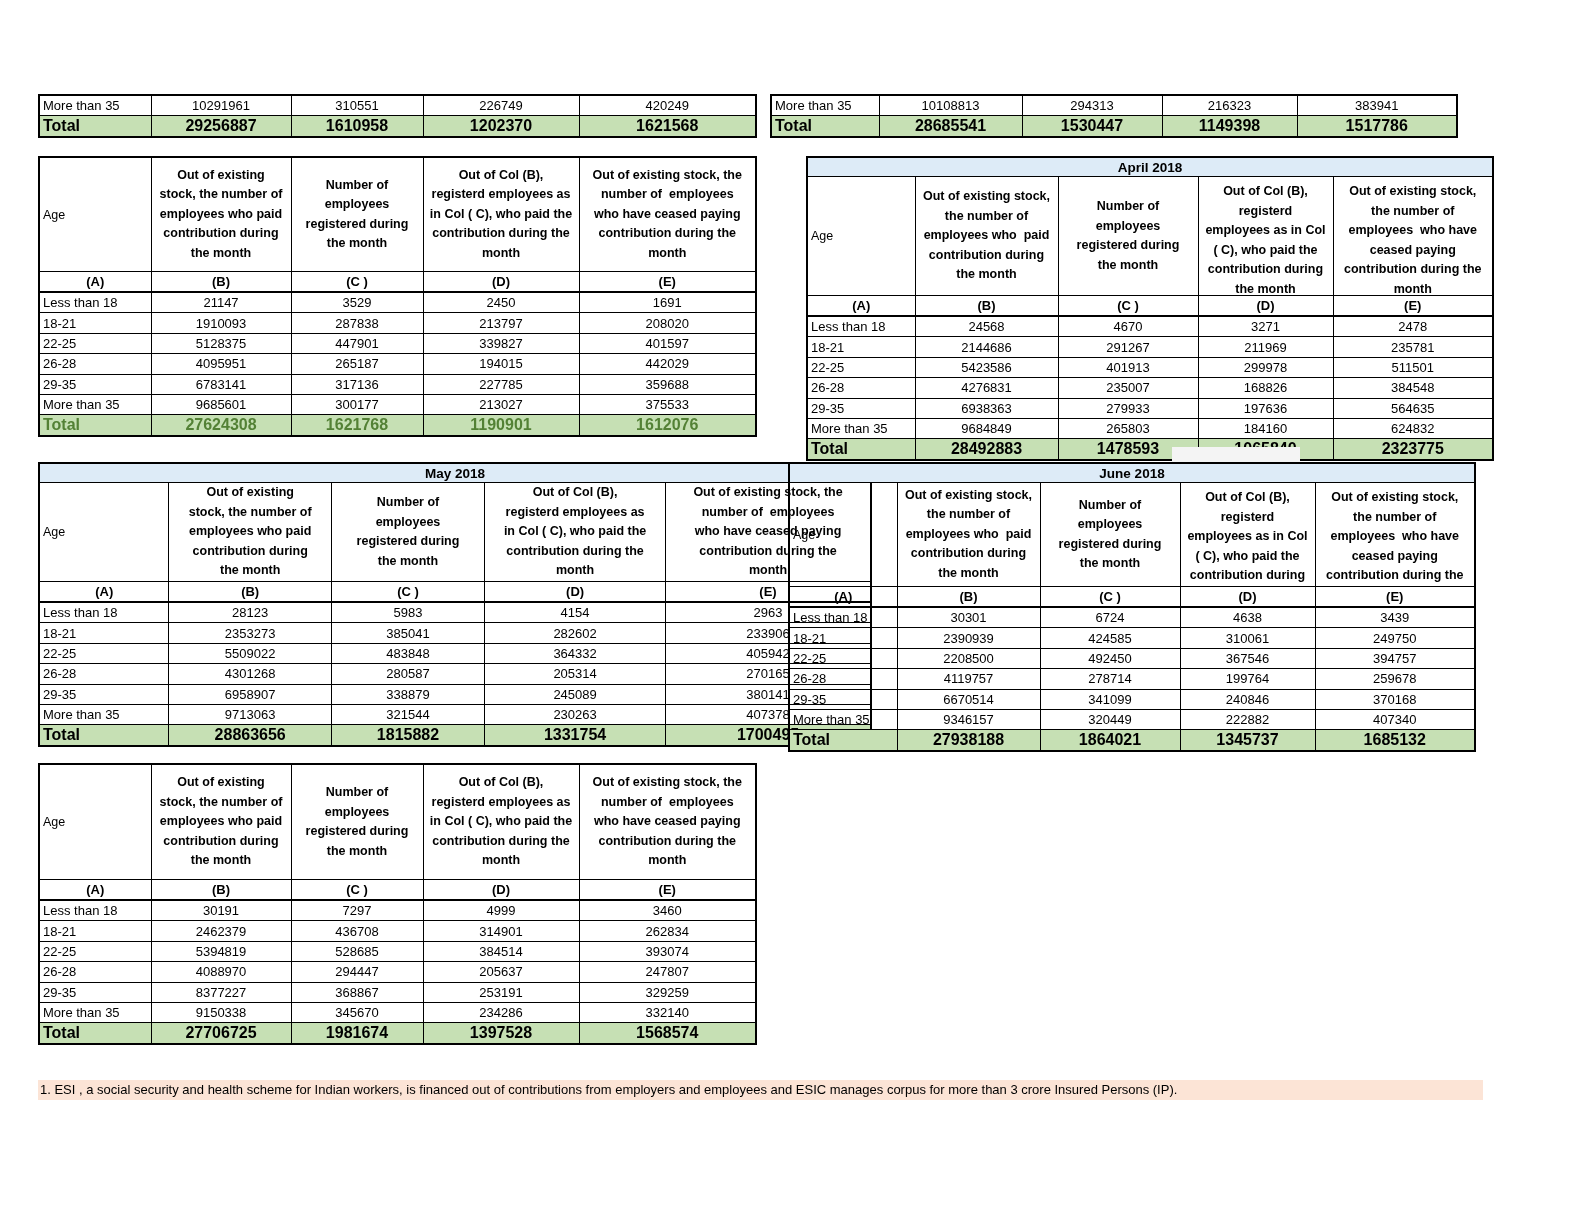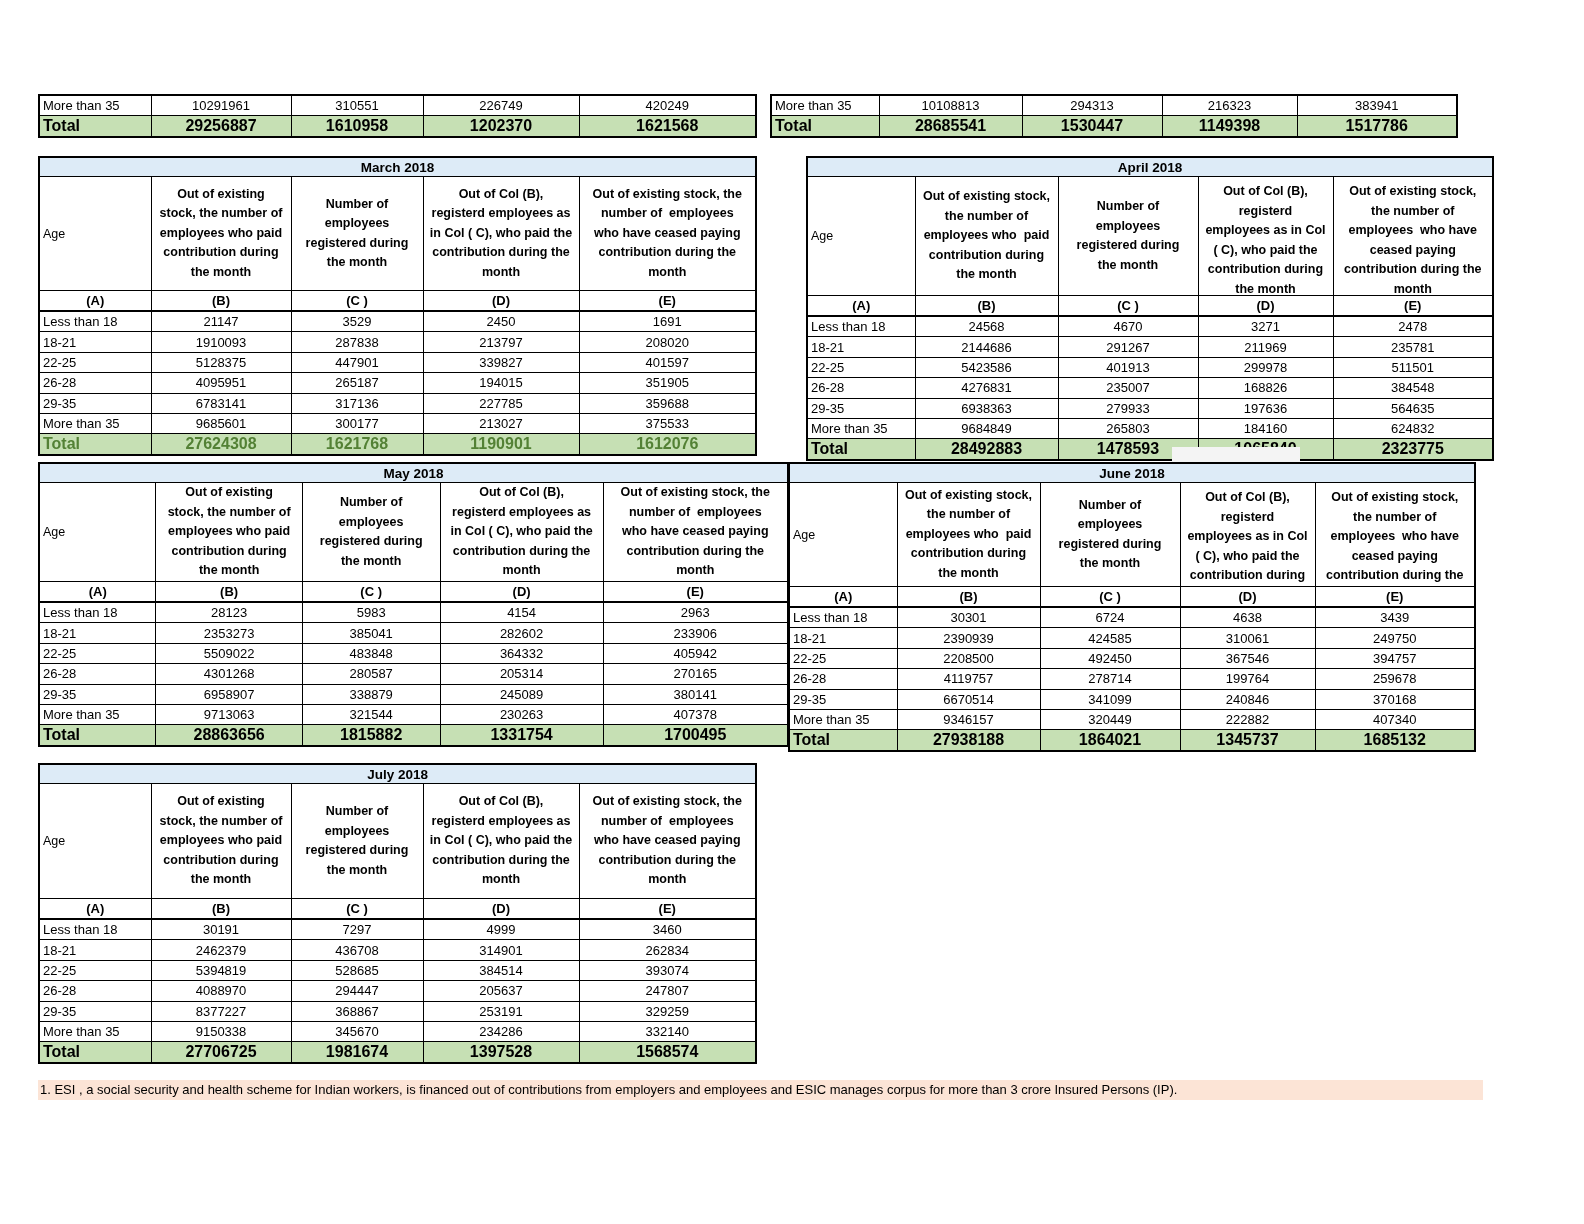--- a/index.html
+++ b/index.html
@@ -107,23 +107,20 @@
 <div class="tblwrap" style="left:38px;top:156px;width:717px;">
   <table class="grid h117">
     <colgroup>
         <col style="width:112px">
         <col style="width:140px">
         <col style="width:132px">
         <col style="width:156px">
         <col style="width:177px">
       </colgroup>
     <thead>
-      <tr>
-        <th class="title" colspan="5">March 2018</th>
-      </tr>
       <tr class="hdr-row">
         <th class="age-hdr">Age</th>
         <th>
             <div class="hbox">
               <div class="hc">Out of existing
 stock, the number of
 employees who paid
 contribution during
 the month</div>
             </div>
@@ -183,21 +180,21 @@
           <td class="num">5128375</td>
           <td class="num">447901</td>
           <td class="num">339827</td>
           <td class="num">401597</td>
         </tr>
         <tr class="data-row">
           <td class="lbl">26-28</td>
           <td class="num">4095951</td>
           <td class="num">265187</td>
           <td class="num">194015</td>
-          <td class="num">351905</td>
+          <td class="num">442029</td>
         </tr>
         <tr class="data-row">
           <td class="lbl">29-35</td>
           <td class="num">6783141</td>
           <td class="num">317136</td>
           <td class="num">227785</td>
           <td class="num">359688</td>
         </tr>
         <tr class="data-row">
           <td class="lbl">More than 35</td>
@@ -327,21 +324,21 @@
           <td class="num">1478593</td>
           <td class="num">1065840</td>
           <td class="num">2323775</td>
         </tr>
       </tbody>
   </table>
 </div>
 
 <div class="artifact"></div>
 
-<div class="tblwrap" style="left:38px;top:462px;width:751px;">
+<div class="tblwrap" style="left:38px;top:462px;width:834px;">
   <table class="grid h102">
     <colgroup>
         <col style="width:112px">
         <col style="width:140px">
         <col style="width:132px">
         <col style="width:156px">
         <col style="width:177px">
       </colgroup>
     <thead>
       <tr>
@@ -565,23 +562,20 @@
 <div class="tblwrap" style="left:38px;top:763px;width:717px;">
   <table class="grid h118">
     <colgroup>
         <col style="width:112px">
         <col style="width:140px">
         <col style="width:132px">
         <col style="width:156px">
         <col style="width:177px">
       </colgroup>
     <thead>
-      <tr>
-        <th class="title" colspan="5">July 2018</th>
-      </tr>
       <tr class="hdr-row">
         <th class="age-hdr">Age</th>
         <th>
             <div class="hbox">
               <div class="hc">Out of existing
 stock, the number of
 employees who paid
 contribution during
 the month</div>
             </div>

